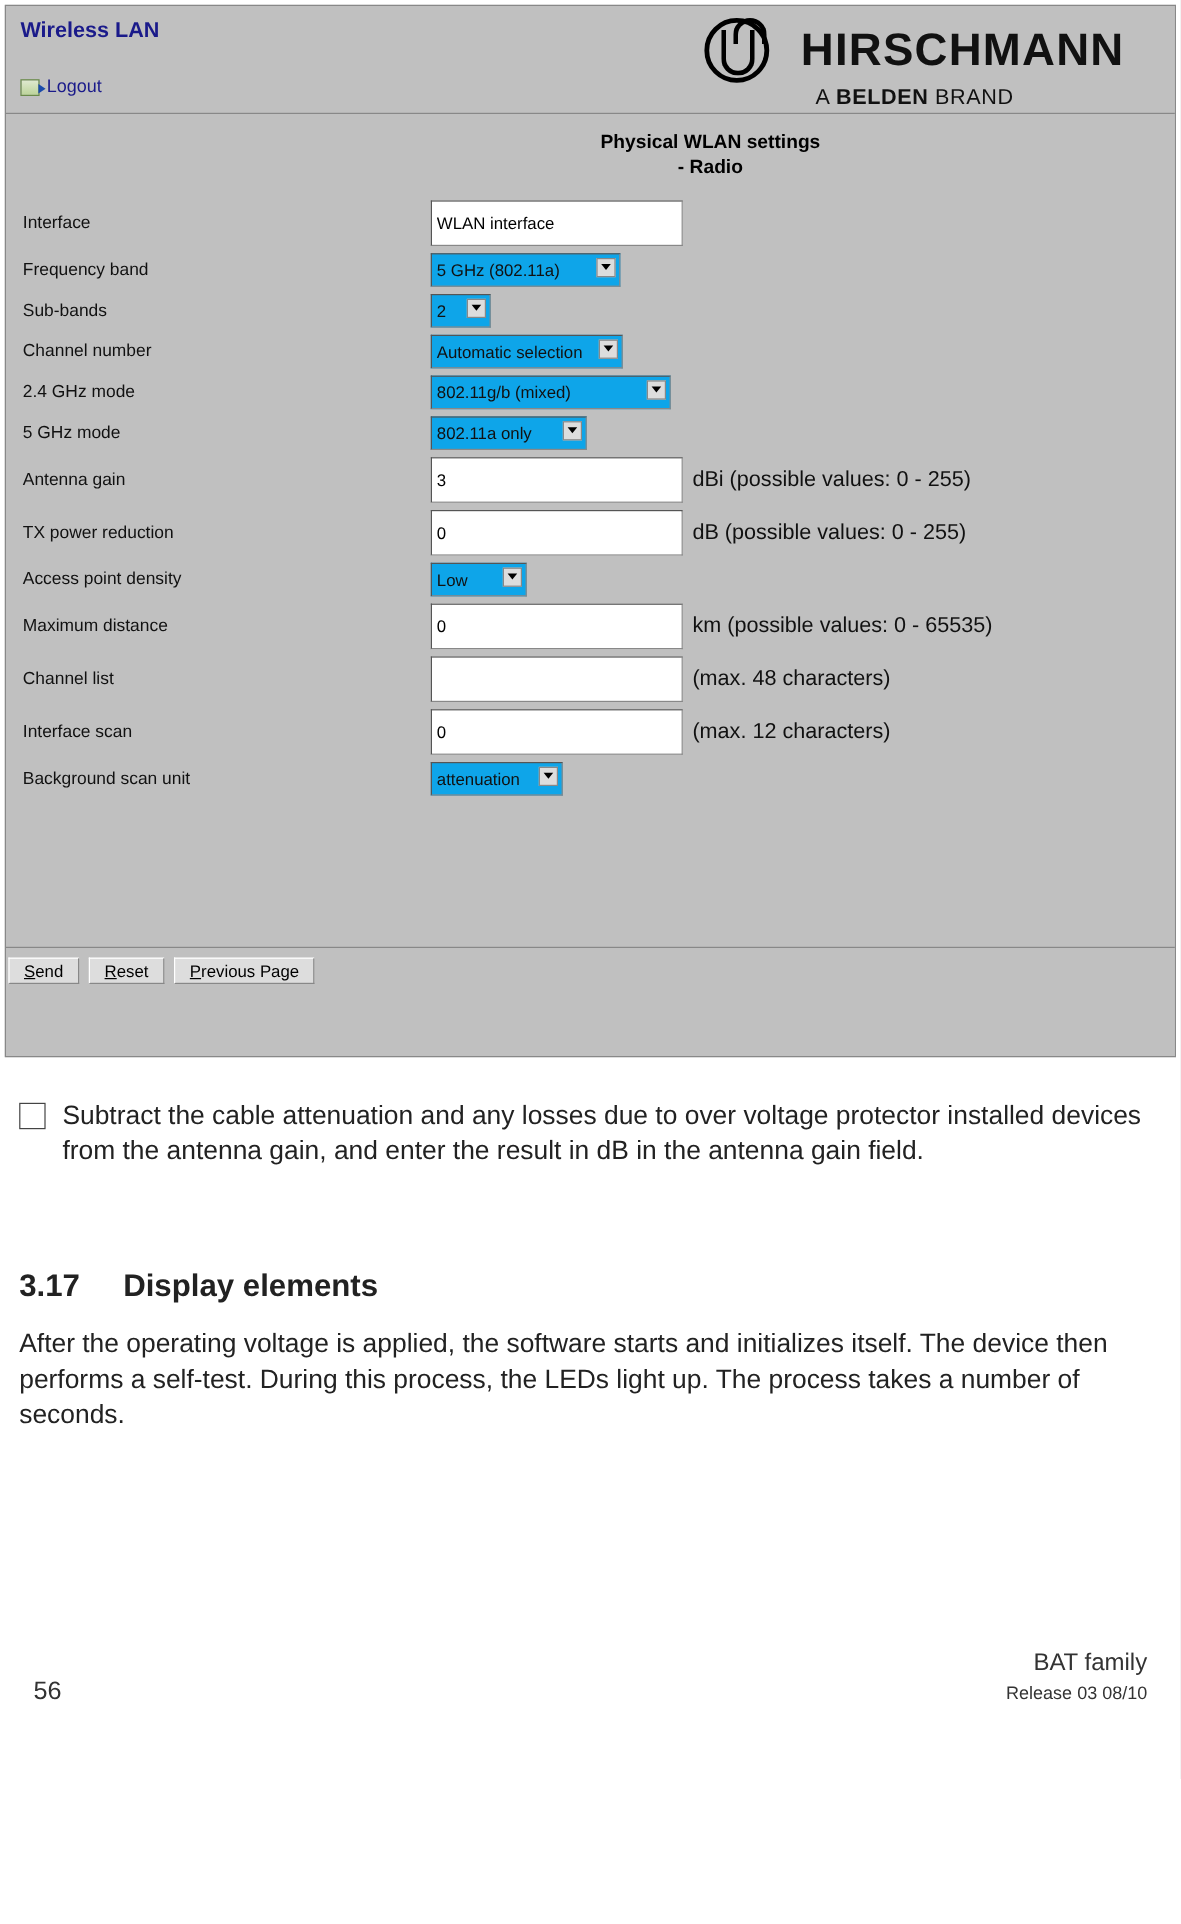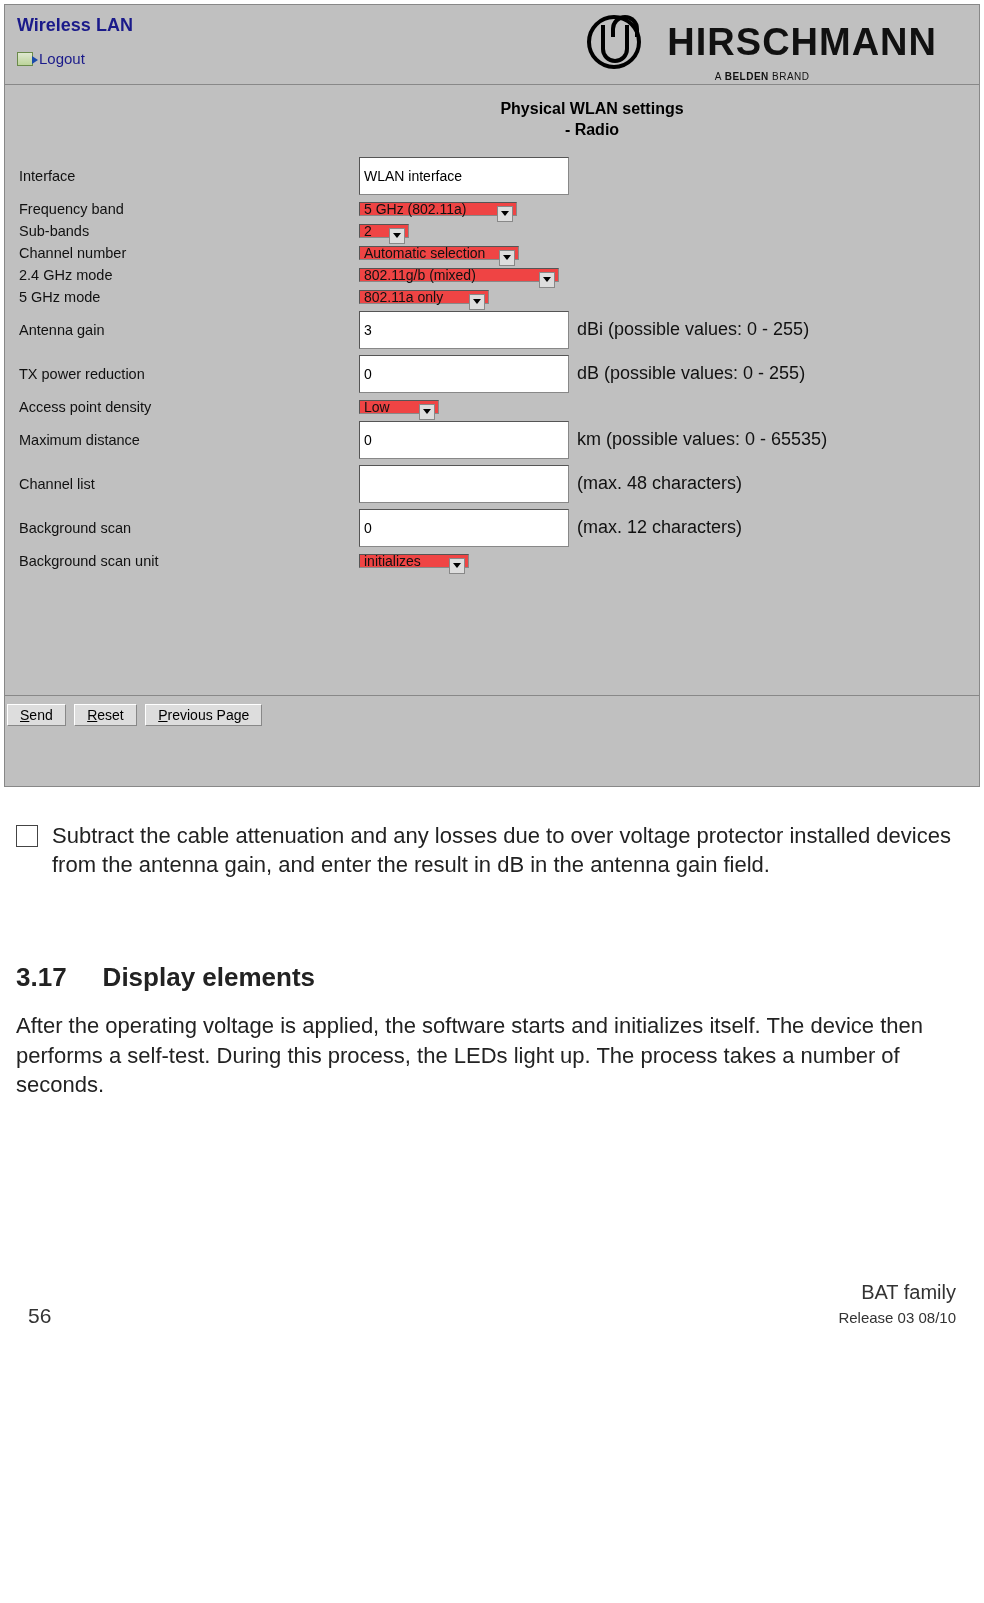--- a/index.html
+++ b/index.html
@@ -23,21 +23,21 @@
     display: flex;
     justify-content: space-between;
     align-items: flex-start;
     background: #c0c0c0;
     padding: 10px 12px 2px 12px;
     border-bottom: 1px solid #888;
   }
   .top-left {
     display: flex;
     flex-direction: column;
-    gap: 14px;
+    gap: 28px;
     font-size: 18px;
     color: #1a1a8a;
     font-weight: bold;
   }
   .logout-link {
     display: flex;
     align-items: center;
     gap: 6px;
     font-weight: normal;
     font-size: 15px;
@@ -76,21 +76,21 @@
     content:""; position:absolute; left:20px; top:-4px;
     width:20px; height:18px;
     border:4px solid #000; border-bottom:none;
     border-radius:14px 14px 0 0;
   }
   .brand-name {
     font-size:38px; font-weight:bold; letter-spacing:1px;
     color:#111;
   }
   .brand-sub {
-    font-size:10px; color:#111; letter-spacing:0.5px; margin-top:2px;
+    font-size:18px; color:#111; letter-spacing:0.5px; margin-top:2px;
   }
   .brand-sub b { font-weight:bold; }
   .form-area {
     background:#c0c0c0;
     padding: 14px 14px 120px 14px;
   }
   .form-title {
     text-align:center; font-weight:bold; font-size:16px;
     margin-left:200px; margin-bottom:16px;
     line-height:1.3;
@@ -101,22 +101,22 @@
     margin-bottom:6px;
   }
   .form-label { width:340px; }
   .form-field { display:flex; align-items:center; gap:8px; }
   .text-input {
     height:38px; padding:15px 4px; font-size:14px;
     border:1px solid #888; background:#fff; font-family:Arial;
     border-top-color:#555; border-left-color:#555;
   }
   .select {
-    height:14px; font-size:14px; font-family:Arial;
-    border:1px solid #888; background:#ef4444;
+    height:28px; font-size:14px; font-family:Arial;
+    border:1px solid #888; background:#0ea5e9;
     border-top-color:#555; border-left-color:#555;
     display:inline-flex; align-items:center; padding:0 18px 0 4px;
     position:relative;
   }
   .select::after{
     content:""; position:absolute; right:3px; top:3px;
     width:14px; height:14px; background:#ddd; border:1px solid #888;
   }
   .select::before{
     content:""; position:absolute; right:7px; top:8px; z-index:1;
@@ -254,30 +254,30 @@
         </div>
       </div>
       <div class="form-row">
         <div class="form-label">Channel list</div>
         <div class="form-field">
           <input class="text-input" style="width: 210px;" value="">
           <span class="hint">(max. 48 characters)</span>
         </div>
       </div>
       <div class="form-row">
-        <div class="form-label">Background scan</div>
+        <div class="form-label">Interface scan</div>
         <div class="form-field">
           <input class="text-input" style="width: 210px;" value="0">
           <span class="hint">(max. 12 characters)</span>
         </div>
       </div>
       <div class="form-row">
         <div class="form-label">Background scan unit</div>
         <div class="form-field">
-            <span class="select" style="width:110px">initializes</span>
+            <span class="select" style="width:110px">attenuation</span>
           </div>
       </div>
     </div>
 
     <div class="button-bar">
       <span class="btn"><u>S</u><span>end</span></span>
       <span class="btn"><u>R</u><span>eset</span></span>
       <span class="btn"><u>P</u><span>revious Page</span></span>
     </div>
   </div>

